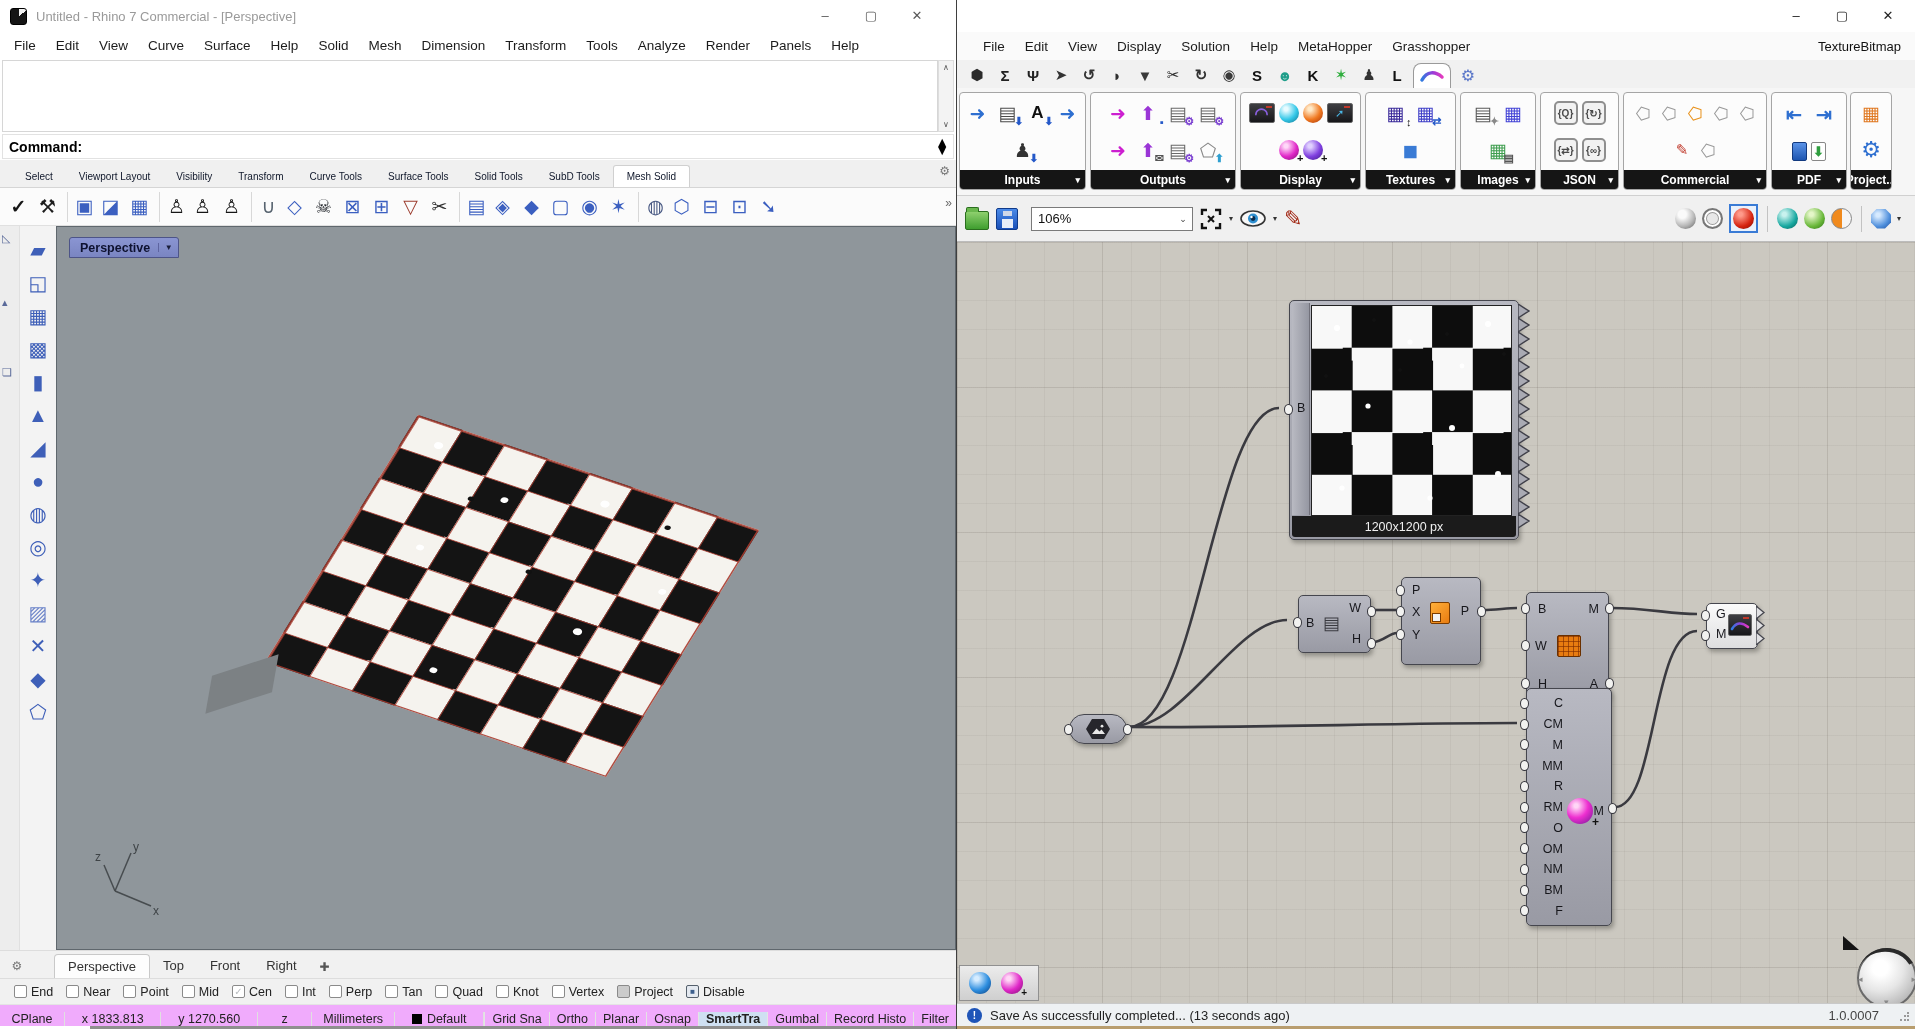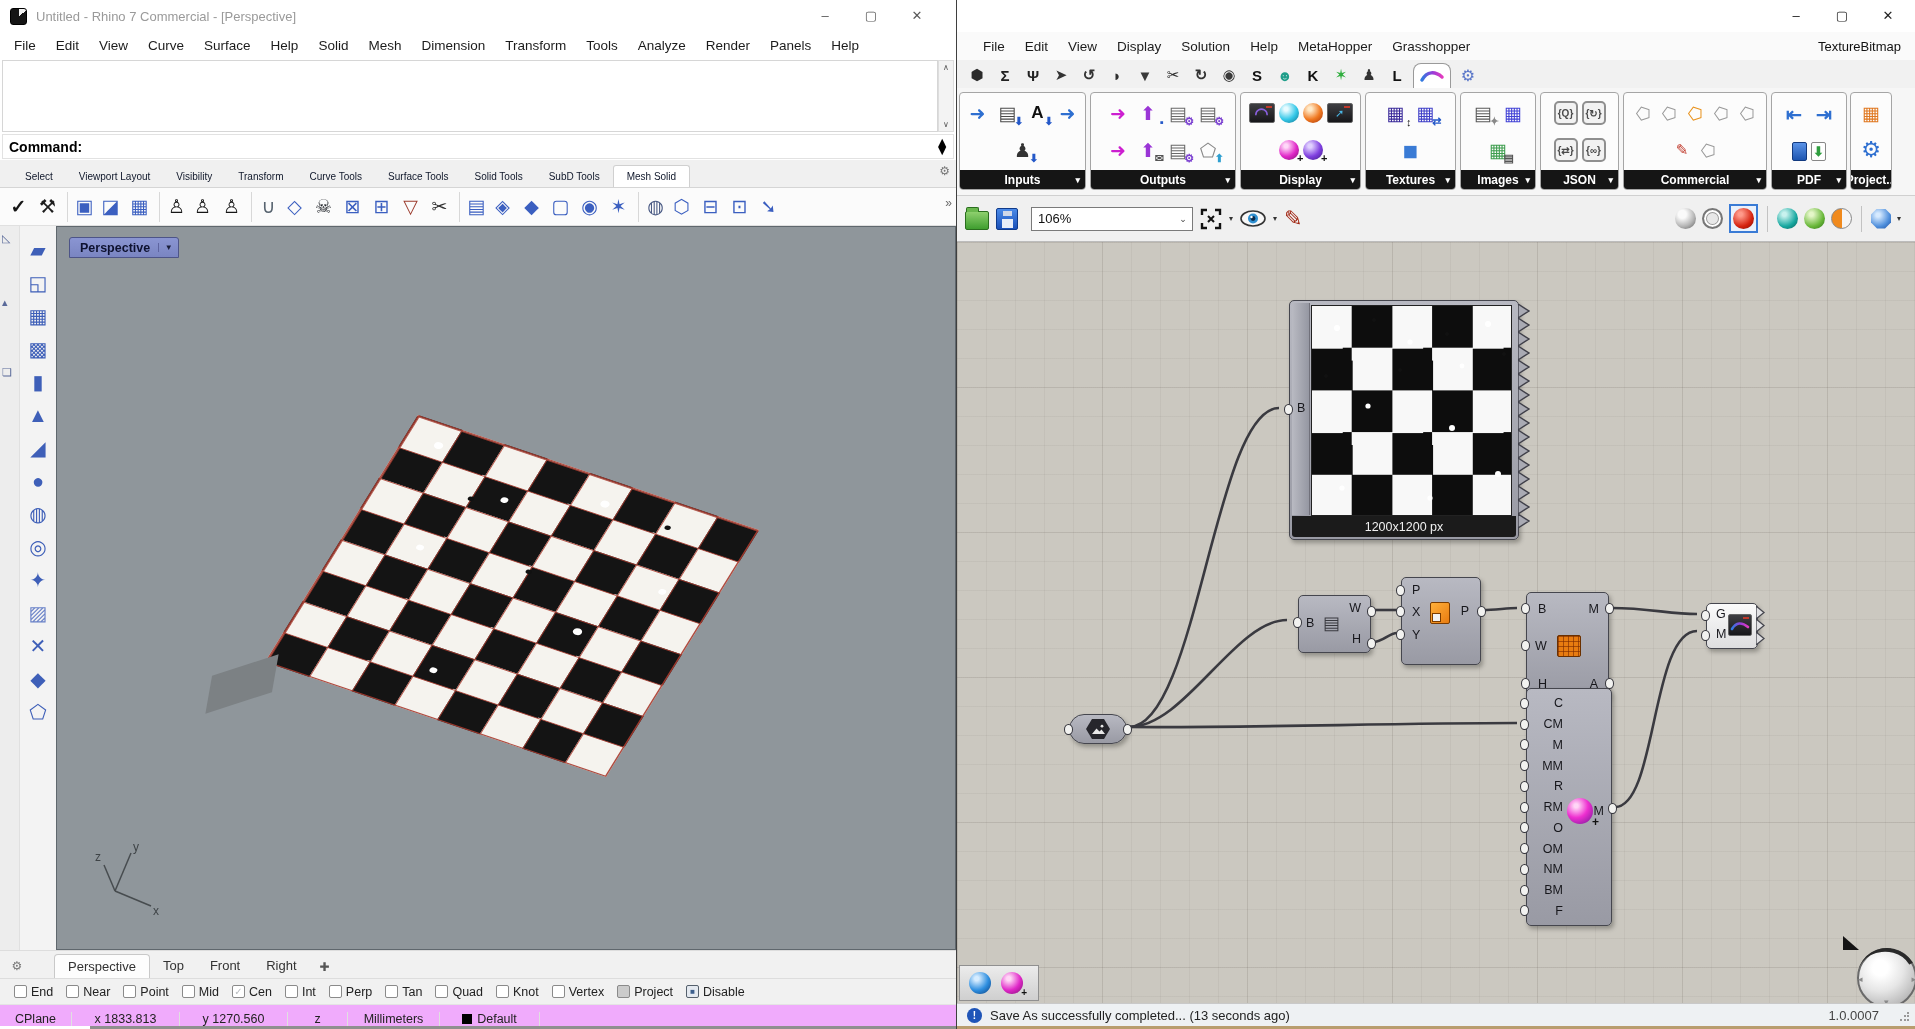--- a/index.html
+++ b/index.html
@@ -458,20 +458,37 @@
       <div class="scell" style="width:72px">CPlane</div>
       <div class="scell" style="width:108px">x 1833.813</div>
       <div class="scell" style="width:108px">y 1270.560</div>
       <div class="scell" style="width:60px">z</div>
       <div class="scell" style="width:92px">Millimeters</div>
       <div class="scell" style="width:100px">
         <span class="swatch"></span>
         <span>Default</span>
       </div>
       <div class="sspacer"></div>
+      <div style="display:flex">
+        <div class="stog">Grid Sna</div>
+
+        <div class="stog">Ortho</div>
+
+        <div class="stog">Planar</div>
+
+        <div class="stog">Osnap</div>
+
+        <div class="stog" style="background: rgb(207, 224, 242); font-weight: bold;">SmartTra</div>
+
+        <div class="stog">Gumbal</div>
+
+        <div class="stog">Record Histo</div>
+
+        <div class="stog">Filter</div>
+      </div>
     </div>
     <div class="abs r-sliver"></div>
   </div>
 
   <div class="abs gwin">
     <div class="winbtns" style="right:4px">
       <div class="wbtn" style="color:#222">–</div>
       <div class="wbtn" style="color:#222">▢</div>
       <div class="wbtn" style="color:#222">✕</div>
     </div>

